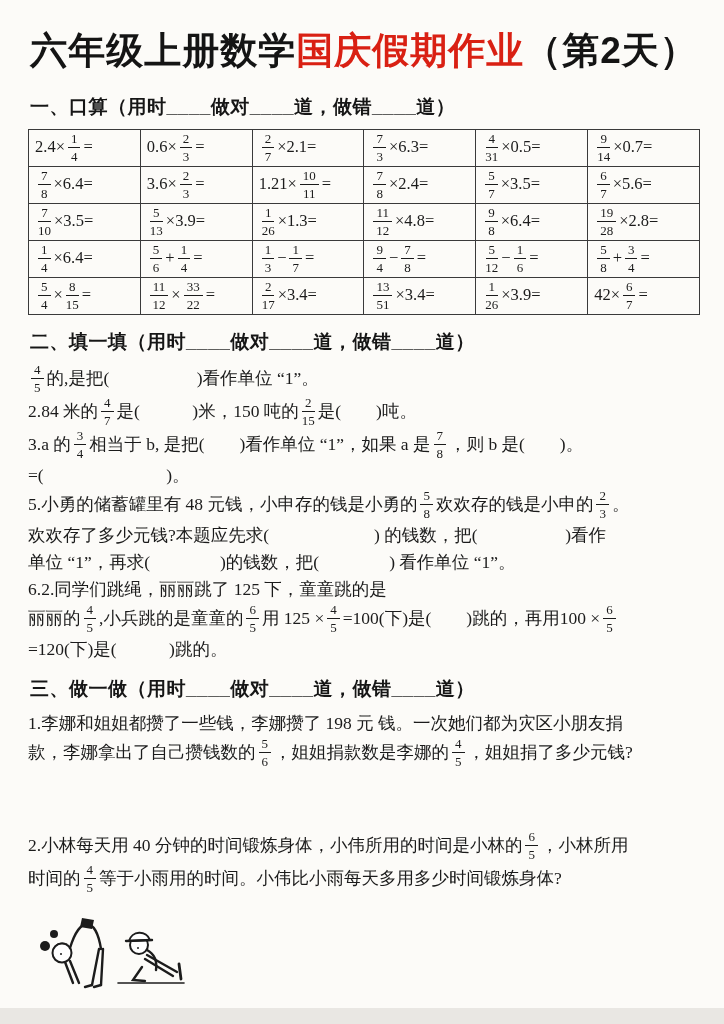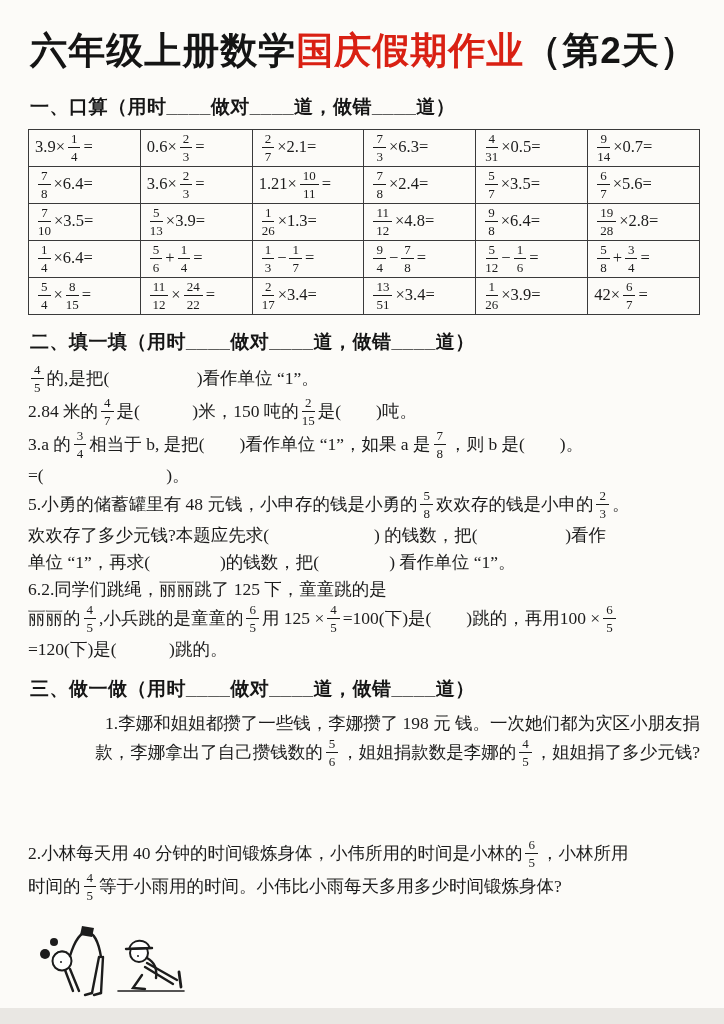--- a/index.html
+++ b/index.html
@@ -29,38 +29,38 @@
   }
   .frac {
     display:inline-flex; flex-direction:column; align-items:center;
     vertical-align:middle; line-height:1; margin:0 3px; position:relative; top:-1px;
   }
   .frac .fn { display:block; font-size:13px; padding:0 3px 2px; border-bottom:1.4px solid #1b1b1b; }
   .frac .fd { display:block; font-size:13px; padding-top:2px; }
   .problems { font-size:17.5px; }
   .problem { margin:0 0 2px 0; }
   .line { display:block; line-height:25px; margin:2px 0; white-space:nowrap; }
-  .do-1 { margin-bottom:12px;text-align:right; }
+  .do-1 { margin-bottom:4px; }
   .workspace { height:56px; }
   .illustration { margin:8px 0 0 2px; display:block; }
   .txt { white-space:pre-wrap; }
 </style>
 </head>
 <body>
 
 <div class="page">
 
   <h1 class="title"><span>六年级上册数学</span><span class="red">国庆假期作业</span><span>（第2天）</span></h1>
 
   <h2 class="sec-header">一、口算（用时____做对____道，做错____道）</h2>
 
   <table class="oral">
     <tbody>
         <tr>
-          <td><span class="txt">3.9×</span><span class="frac">
+          <td><span class="txt">2.4×</span><span class="frac">
               <span class="fn">1</span>
               <span class="fd">4</span>
             </span><span class="txt">=</span></td>
           <td><span class="txt">0.6×</span><span class="frac">
               <span class="fn">2</span>
               <span class="fd">3</span>
             </span><span class="txt">=</span></td>
           <td><span class="frac">
               <span class="fn">2</span>
               <span class="fd">7</span>
@@ -176,21 +176,21 @@
               <span class="fn">5</span>
               <span class="fd">4</span>
             </span><span class="txt">×</span><span class="frac">
               <span class="fn">8</span>
               <span class="fd">15</span>
             </span><span class="txt">=</span></td>
           <td><span class="frac">
               <span class="fn">11</span>
               <span class="fd">12</span>
             </span><span class="txt">×</span><span class="frac">
-              <span class="fn">24</span>
+              <span class="fn">33</span>
               <span class="fd">22</span>
             </span><span class="txt">=</span></td>
           <td><span class="frac">
               <span class="fn">2</span>
               <span class="fd">17</span>
             </span><span class="txt">×3.4=</span></td>
           <td><span class="frac">
               <span class="fn">13</span>
               <span class="fd">51</span>
             </span><span class="txt">×3.4=</span></td>

